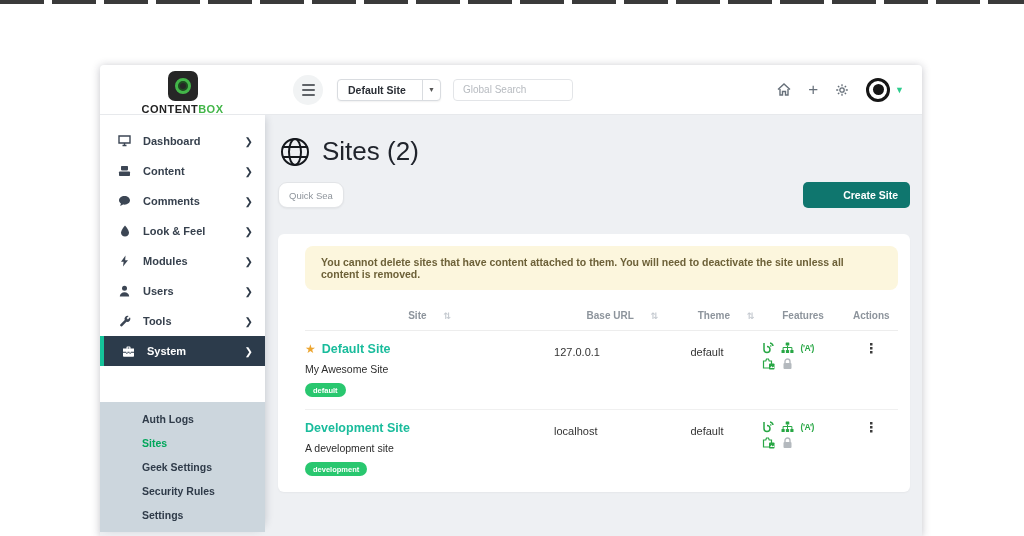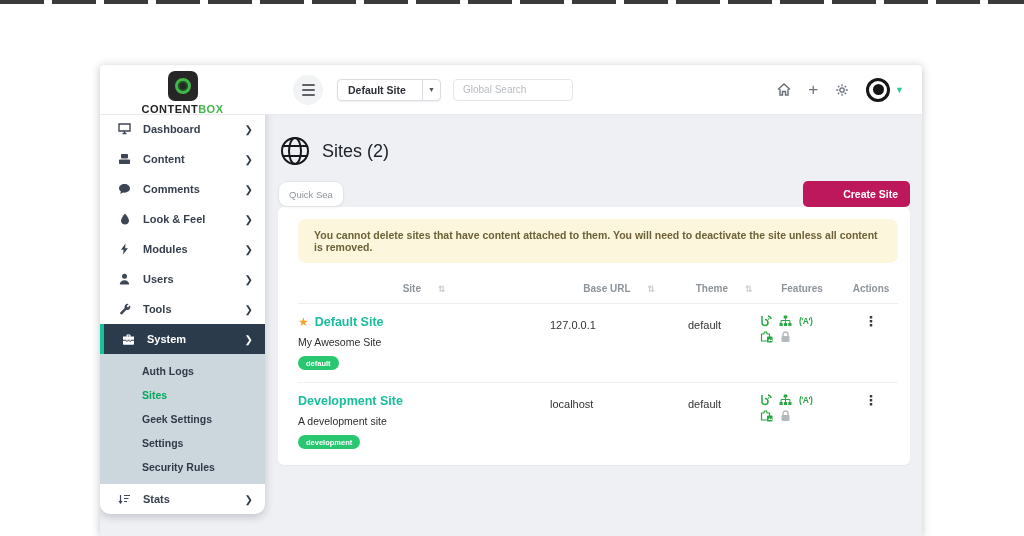--- a/index.html
+++ b/index.html
@@ -40,48 +40,48 @@
   .hdr-right { margin-left:auto; display:flex; align-items:center; gap:17px; padding-right:18px; }
   .hicon { background:none; border:none; cursor:pointer; display:flex; align-items:center; color:#67707a; }
   .plus { font-size:17px; font-weight:400; color:#67707a; line-height:1; }
   .avatar-wrap { display:flex; align-items:center; gap:5px; cursor:pointer; }
   .avatar { width:24px; height:24px; border-radius:50%; border:3px solid #161616; background:#fff;
     display:flex; align-items:center; justify-content:center; }
   .avatar i { width:11px; height:11px; border-radius:50%; background:#161616; display:block; }
   .grn-caret { color:#2ecc8e; font-size:9px; }
 
   
-  .side { position:absolute; top:38px; left:0; width:165px; height:411px; background:#fff;
+  .side { position:absolute; top:50px; left:0; width:165px; height:411px; background:#fff;
     border-radius:0 0 10px 10px; box-shadow:0 3px 8px rgba(30,40,60,.22); z-index:4; padding-top:11px; }
   .sitem { height:30px; display:flex; align-items:center; padding:0 12px 0 17px; cursor:pointer;
     font-size:11px; font-weight:bold; color:#36404d; }
   .sitem .ic { width:15px; display:flex; justify-content:center; margin-right:11px; color:#3c4654; }
   .sitem .lb { flex:1; }
   .sitem .chv { font-size:10px; font-weight:bold; color:#2f3b49; }
   .sitem.active { background:#2c3b4b; color:#fff; border-left:4px solid #15c39a; }
   .sitem.active .ic, .sitem.active .chv { color:#fff; }
-  .submenu { background:#ccd6dd; padding:5px 0; }
+  .submenu { background:#ccd6dd; padding:5px 0;margin-top:36px; }
   .subitem { height:24px; display:flex; align-items:center; padding-left:42px; font-size:10.5px;
     font-weight:bold; color:#2f3b49; cursor:pointer; }
   .subitem.active { color:#00a65a; }
 
   
   .main { position:absolute; top:50px; left:165px; right:0; bottom:0; padding:13px 12px 0 13px; }
   .title-row { display:flex; align-items:center; gap:12px; padding:8px 0 2px 2px; color:#1d2129; }
-  .title-row h1 { font-size:18px; font-weight:400; color:#20242c; }
+  .title-row h1 { font-size:26px; font-weight:400; color:#20242c; }
   .toolbar { display:flex; align-items:center; margin-top:13px; }
   .qsearch { width:66px; height:26px; border:1px solid #e2e4e7; border-radius:9px; background:#fff;
     padding:0 10px; font-size:9.5px; color:#444; box-shadow:0 1px 2px rgba(0,0,0,.05); }
   .qsearch::placeholder { color:#8f959c; }
   .toolbar .spacer { flex:1; }
   .btn { height:26px; border:none; border-radius:5px; color:#fff; font-weight:bold; font-size:10.5px;
     padding:0 12px; cursor:pointer; font-family:inherit; }
   .btn-blue { background:#3053cb; margin-right:5px; }
-  .btn-green { background:#be185d;padding-left:40px; }
-  .panel { background:#fff; border-radius:6px; margin-top:0; padding:12px 12px 4px 20px;
+  .btn-green { background:#0f766e;padding-left:40px; }
+  .panel { background:#fff; border-radius:6px; margin-top:26px; padding:12px 12px 4px 27px;
     box-shadow:0 1px 2px rgba(0,0,0,.04); }
   .alert { background:#fcf6dd; border-radius:8px; padding:10px 16px; font-size:10.5px; font-weight:bold;
     color:#6d6138; }
 
   table.sites { width:100%; border-collapse:collapse; margin-top:12px; table-layout:fixed; }
   th { font-size:10px; color:#8d949c; text-align:center; font-weight:bold; padding:8px 0 9px 0;
     border-bottom:1px solid #ededed; }
   th .sort { color:#c5cad0; font-size:9px; margin-left:14px; cursor:pointer; }
   td { vertical-align:top; padding:11px 0 12px 0; border-bottom:1px solid #f0f0f0; }
   tr.last td { border-bottom:none; }
@@ -241,22 +241,22 @@
             </svg>
         </span>
         <span class="lb">System</span>
         <span class="chv">❯</span>
       </div>
 
       <div class="submenu">
         <div class="subitem">Auth Logs</div>
         <div class="subitem active">Sites</div>
         <div class="subitem">Geek Settings</div>
+        <div class="subitem">Security Rules</div>
         <div class="subitem">Settings</div>
-        <div class="subitem">Security Rules</div>
       </div>
 
       <div class="sitem">
         <span class="ic">
           <svg width="13" height="11" viewBox="0 0 13 11">
               <path d="M2.5 1v7.5M1 7l1.5 2L4 7" fill="none" stroke="#3c4654" stroke-width="1.2"></path>
               <path d="M6 1.5h6M6 4.5h4.5M6 7.5h3" stroke="#3c4654" stroke-width="1.2"></path>
             </svg>
         </span>
         <span class="lb">Stats</span>

